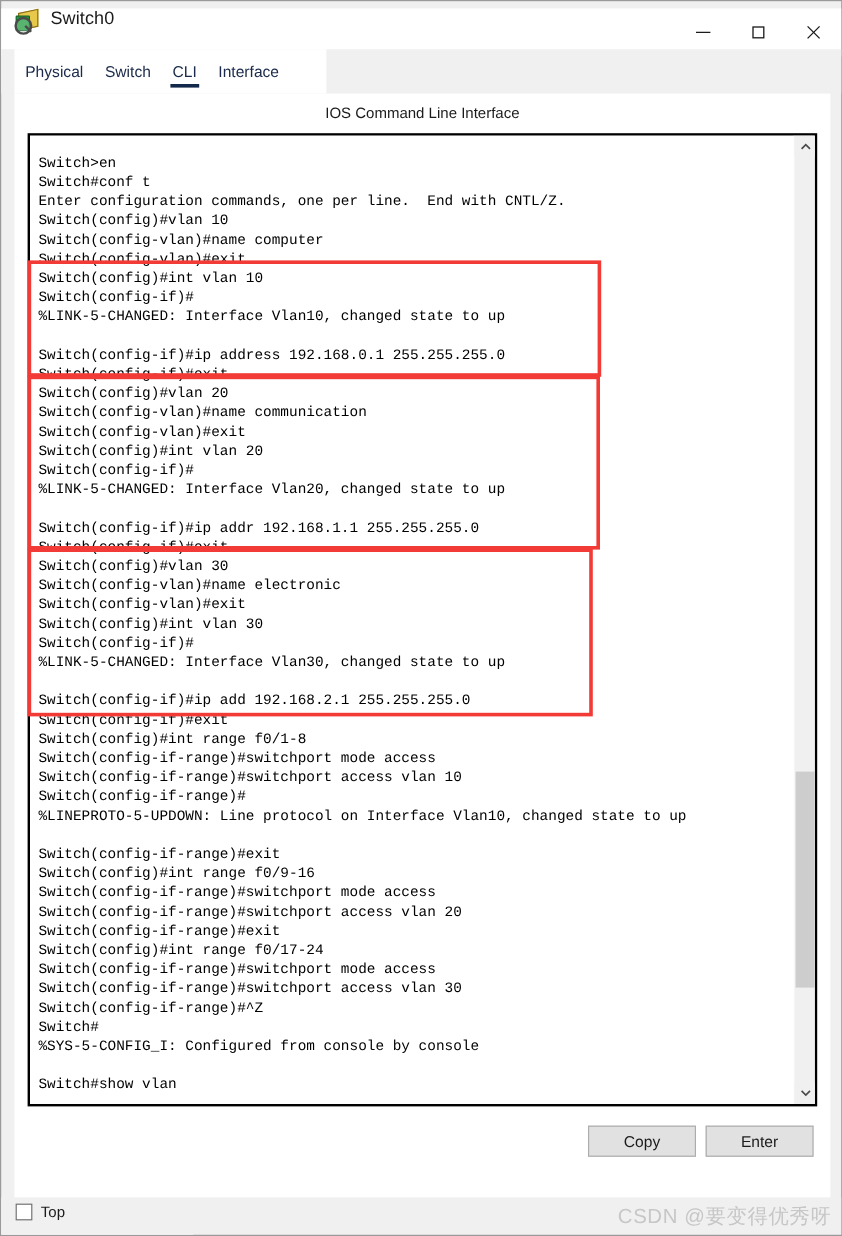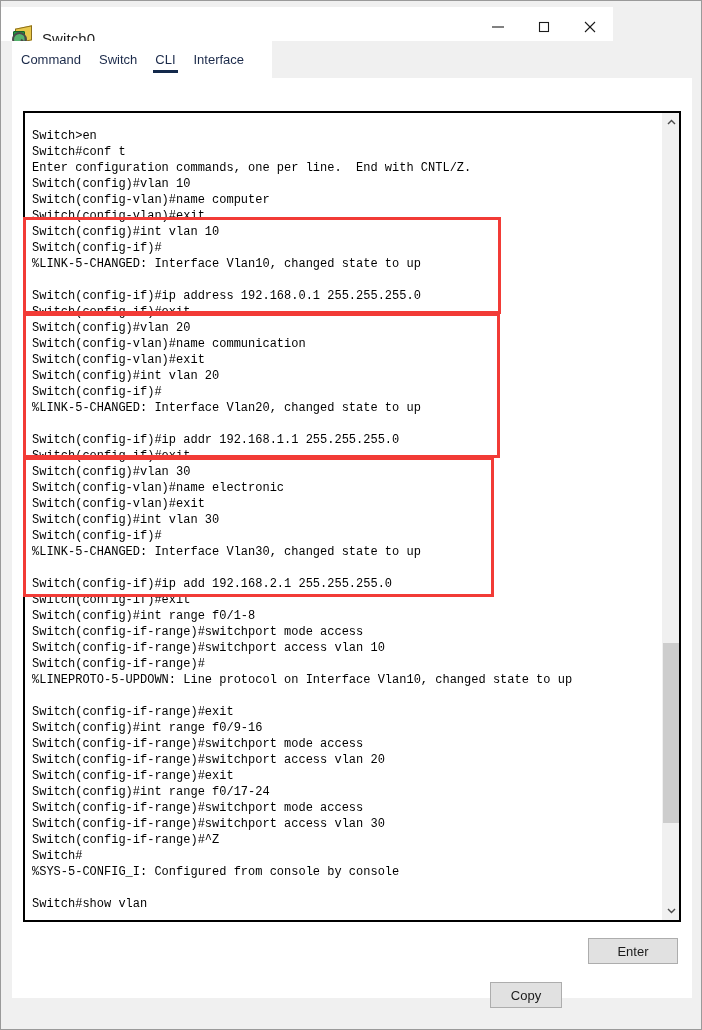--- a/index.html
+++ b/index.html
@@ -13,23 +13,23 @@
     position: relative;
     width: 702px; height: 1030px;
     background: #f0f0f0;
     box-sizing: border-box;
     border: 1px solid #9a9a9a;
   }
 
   
   .titlebar {
     position: absolute; left: 0; top: 6px;
-    width: 612px; height: 40px;
-    background: #ffffff;
-    display: flex; align-items: flex-end;
+    width: 700px; height: 40px;
+    background: #ffffff;
+    display: flex; align-items: flex-start;
   }
   .title-icon {
     width: 22px; height: 22px;
     margin-left: 11px; margin-right: 8px;
     position: relative; flex: none;
   }
   .ti-box {
     position: absolute; left: 3px; top: 2px;
     width: 15px; height: 13px;
     background: #e8c84b;
@@ -243,28 +243,29 @@
             <line x1="2" y1="2" x2="12" y2="12" stroke="#1b1b1b" stroke-width="1.1"></line>
             <line x1="12" y1="2" x2="2" y2="12" stroke="#1b1b1b" stroke-width="1.1"></line>
           </svg>
       </div>
     </div>
   </div>
 
   <div class="tabstrip"></div>
   <div class="tabpanel-bg"></div>
   <div class="tabs">
-    <div class="tab">Command</div>
+    <div class="tab">Physical</div>
     <div class="tab">Switch</div>
     <div class="tab active">CLI</div>
     <div class="tab">Interface</div>
   </div>
 
   <div class="content">
 
+    <div class="cli-caption">IOS Command Line Interface</div>
 
     <div class="terminal-wrap">
 
       <div class="terminal">
         <pre class="term-text">Switch&gt;en
 Switch#conf t
 Enter configuration commands, one per line.  End with CNTL/Z.
 Switch(config)#vlan 10
 Switch(config-vlan)#name computer
 Switch(config-vlan)#exit
@@ -323,23 +324,30 @@
         </div>
         <div class="sb-thumb" style="top:530px;height:180px;"></div>
         <div class="sb-arrow down">
           <svg width="9" height="6" viewBox="0 0 9 6">
               <polyline points="1,1 4.5,4.5 8,1" fill="none" stroke="#4a4a4a" stroke-width="1.4"></polyline>
             </svg>
         </div>
       </div>
     </div>
 
-    <div class="btn" style="left:478px;top:860px;width:72px;margin-top:44px;">Copy</div>
+    <div class="btn" style="left:478px;top:860px;width:90px;">Copy</div>
     <div class="btn" style="left:576px;top:860px;width:90px;">Enter</div>
   </div>
 
   <div class="redbox" style="left:22px;top:216px;width:478px;height:97px;"></div>
   <div class="redbox" style="left:22px;top:312px;width:477px;height:145px;"></div>
   <div class="redbox" style="left:22px;top:456px;width:471px;height:140px;"></div>
 
+  <div class="bottombar">
+    <div class="topcheck">
+      <div class="checkbox"></div>
+      <span>Top</span>
+    </div>
+    <div class="watermark">CSDN @要变得优秀呀</div>
+  </div>
   <div class="bottom-rule"></div>
 
 </div>
 
 </body></html>

